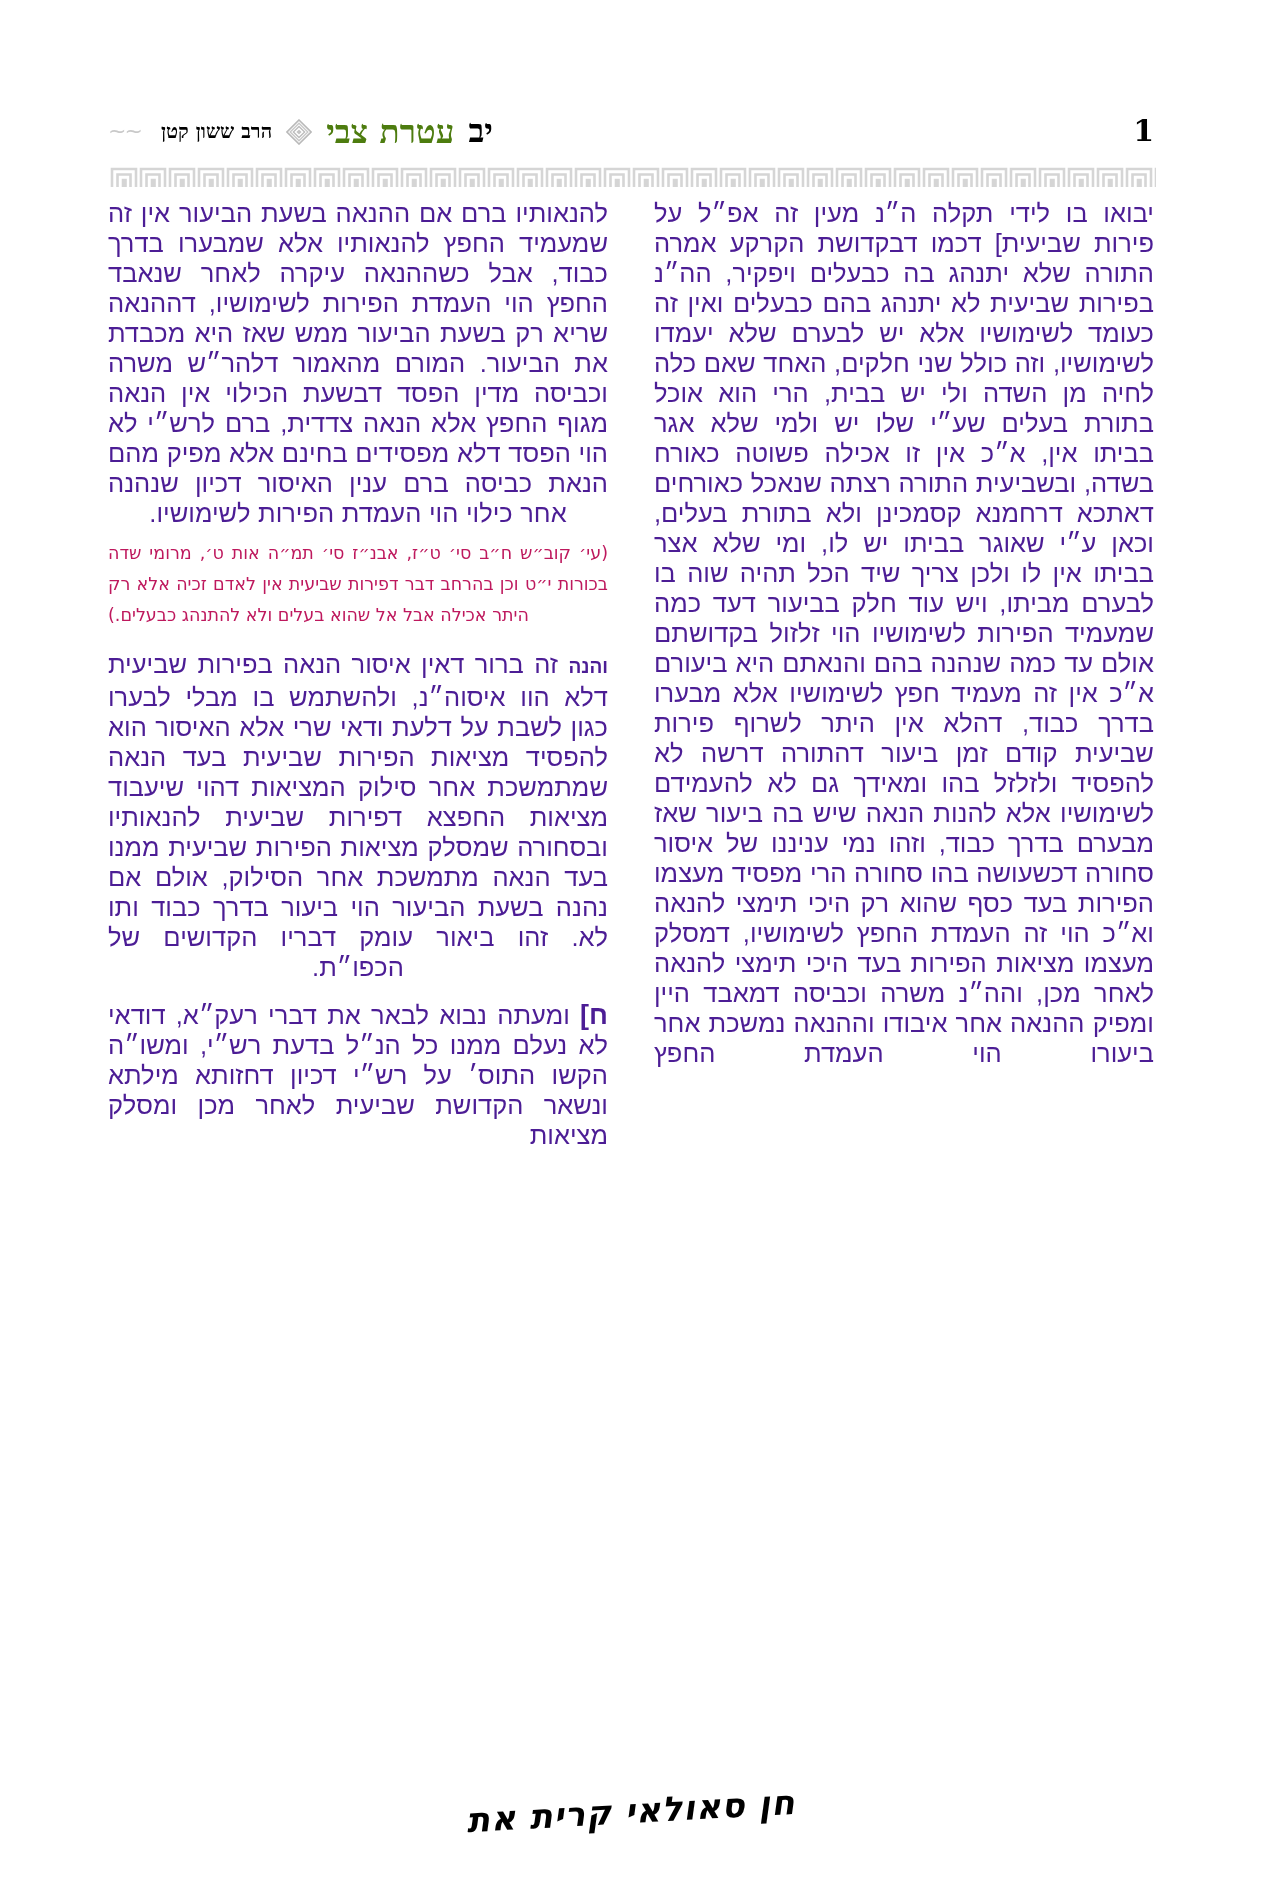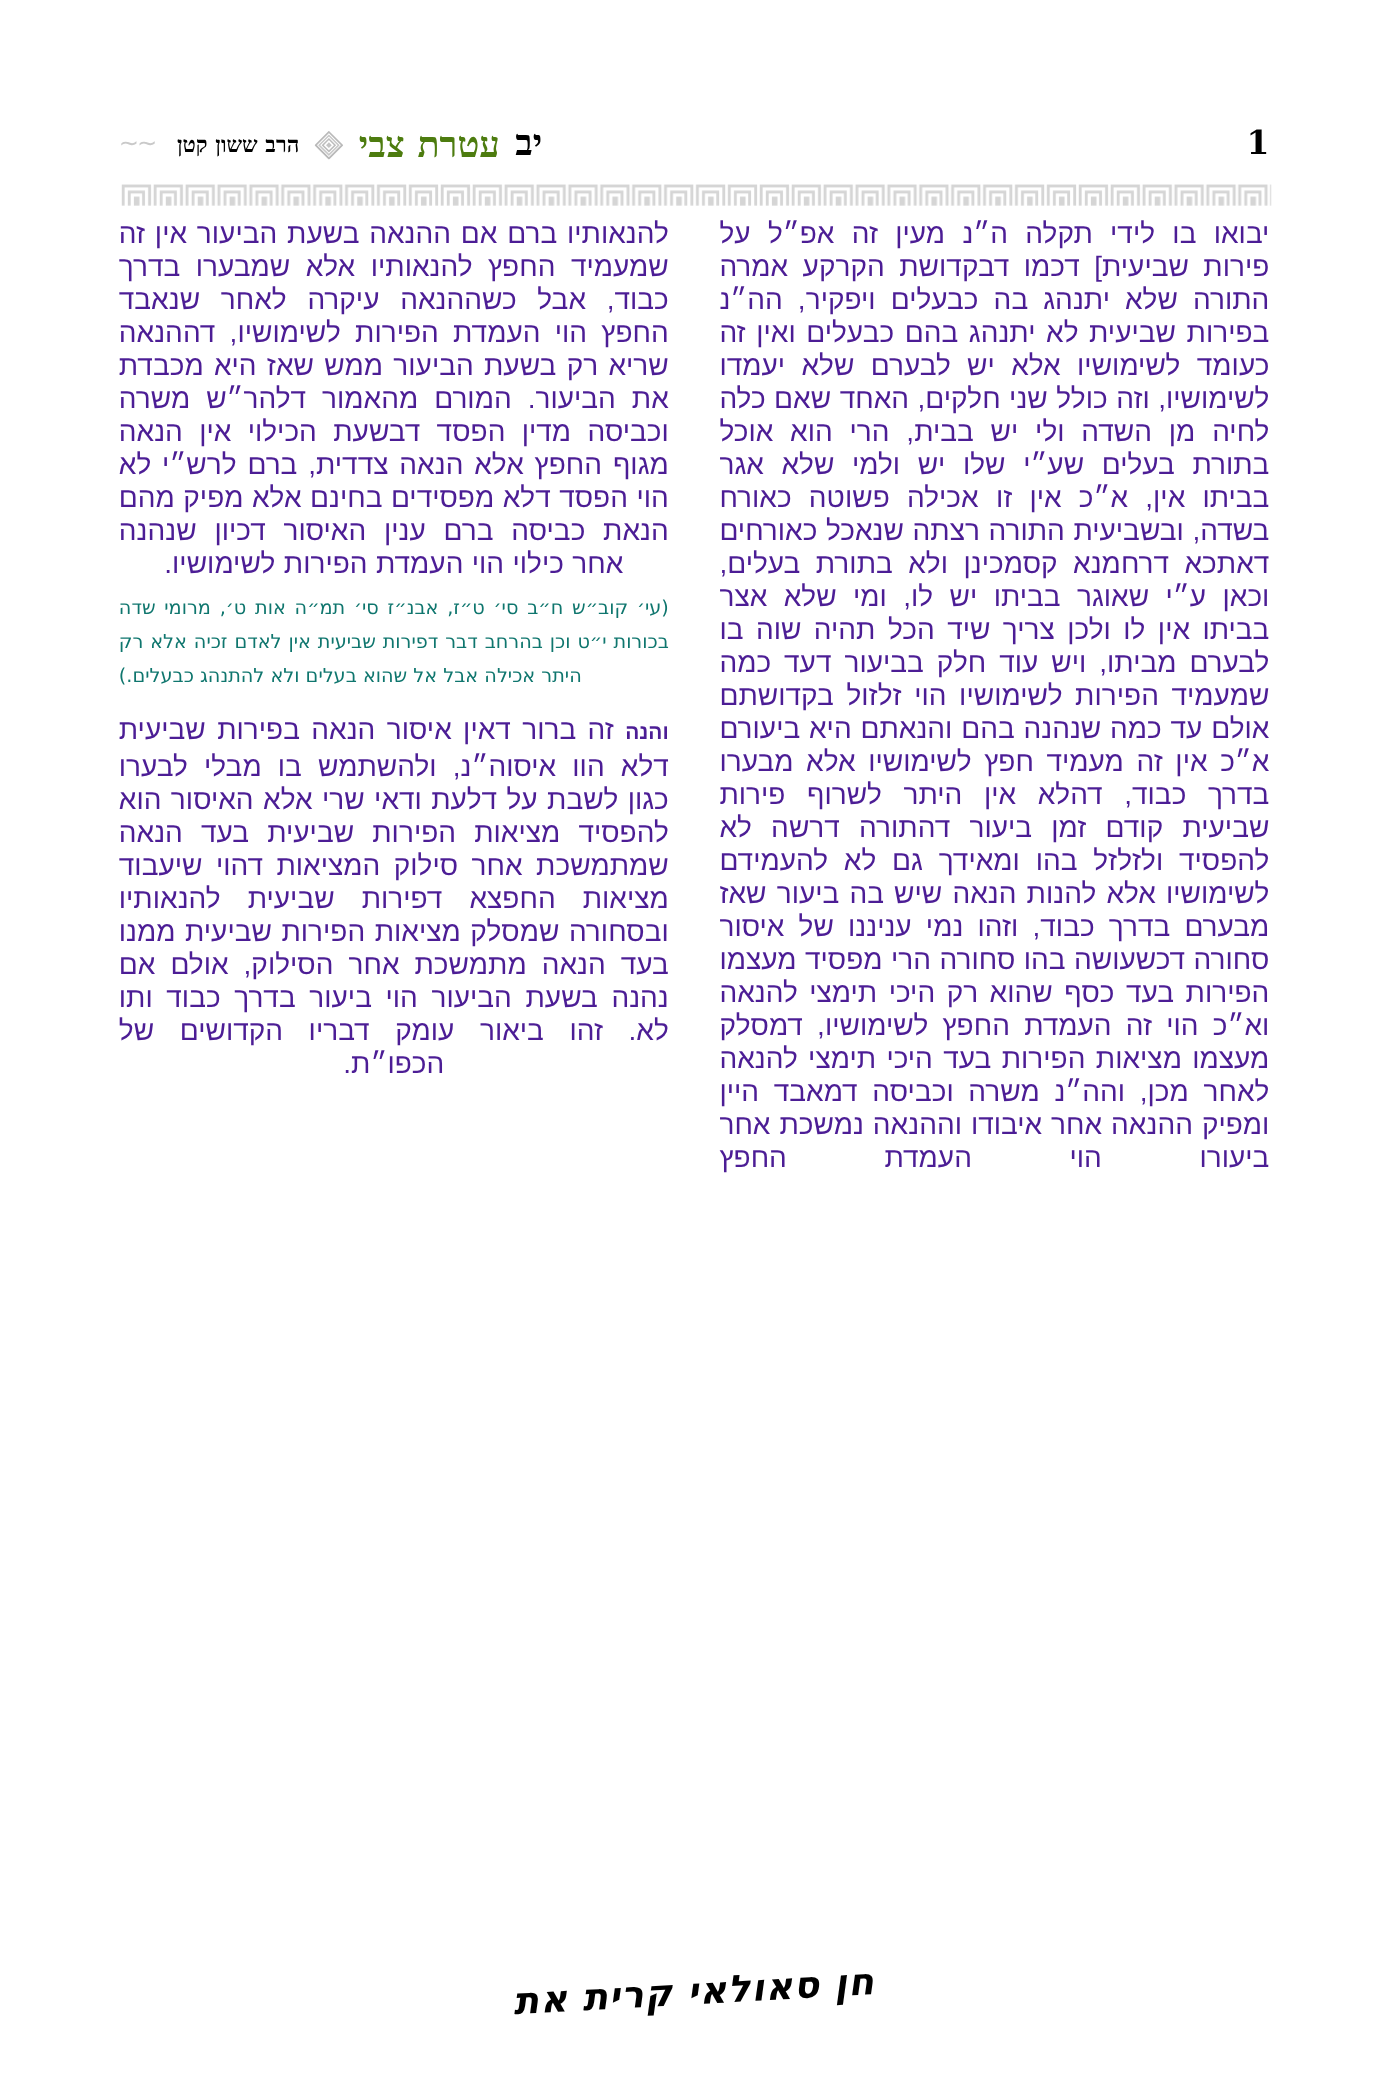--- a/index.html
+++ b/index.html
@@ -137,21 +137,21 @@
     font-size: 27px;
   }
 
   p.note {
     margin: 0;
     font-family: "DejaVu Sans", "Liberation Sans", sans-serif;
     font-size: 17.5px;
     line-height: 31px;
     text-align: justify;
     text-align-last: center;
-    color: #0f766e;
+    color: #be185d;
   }
   p.note.jlast-left { text-align-last: left; }
 
   .spacer-sm { height: 10px; }
   .spacer-md { height: 18px; }
 
   
   .watermark {
     position: absolute;
     left: 0;
@@ -221,19 +221,20 @@
       <div class="spacer-sm"></div>
 
       <p class="note jlast-left">(עי׳ קוב״ש ח״ב סי׳ ט״ז, אבנ״ז סי׳ תמ״ה אות ט׳, מרומי שדה בכורות י״ט וכן בהרחב דבר דפירות שביעית אין לאדם זכיה אלא רק היתר אכילה אבל אל שהוא בעלים ולא להתנהג כבעלים.)</p>
 
       <div class="spacer-md"></div>
 
       <p class="body"><span class="lead">והנה</span> <span>זה ברור דאין איסור הנאה בפירות שביעית דלא הוו איסוה״נ, ולהשתמש בו מבלי לבערו כגון לשבת על דלעת ודאי שרי אלא האיסור הוא להפסיד מציאות הפירות שביעית בעד הנאה שמתמשכת אחר סילוק המציאות דהוי שיעבוד מציאות החפצא דפירות שביעית להנאותיו ובסחורה שמסלק מציאות הפירות שביעית ממנו בעד הנאה מתמשכת אחר הסילוק, אולם אם נהנה בשעת הביעור הוי ביעור בדרך כבוד ותו לא. זהו ביאור עומק דבריו הקדושים של הכפו״ת.</span></p>
 
       <div class="spacer-md"></div>
 
+      <p class="body jlast-right"><span class="lead-bracket">ח]</span> <span>ומעתה נבוא לבאר את דברי רעק״א, דודאי לא נעלם ממנו כל הנ״ל בדעת רש״י, ומשו״ה הקשו התוס׳ על רש״י דכיון דחזותא מילתא ונשאר הקדושת שביעית לאחר מכן ומסלק מציאות</span></p>
 
     </div>
   </div>
 
   <div class="watermark">חן סאולאי קרית את</div>
 
 </div>
 
 </body></html>

